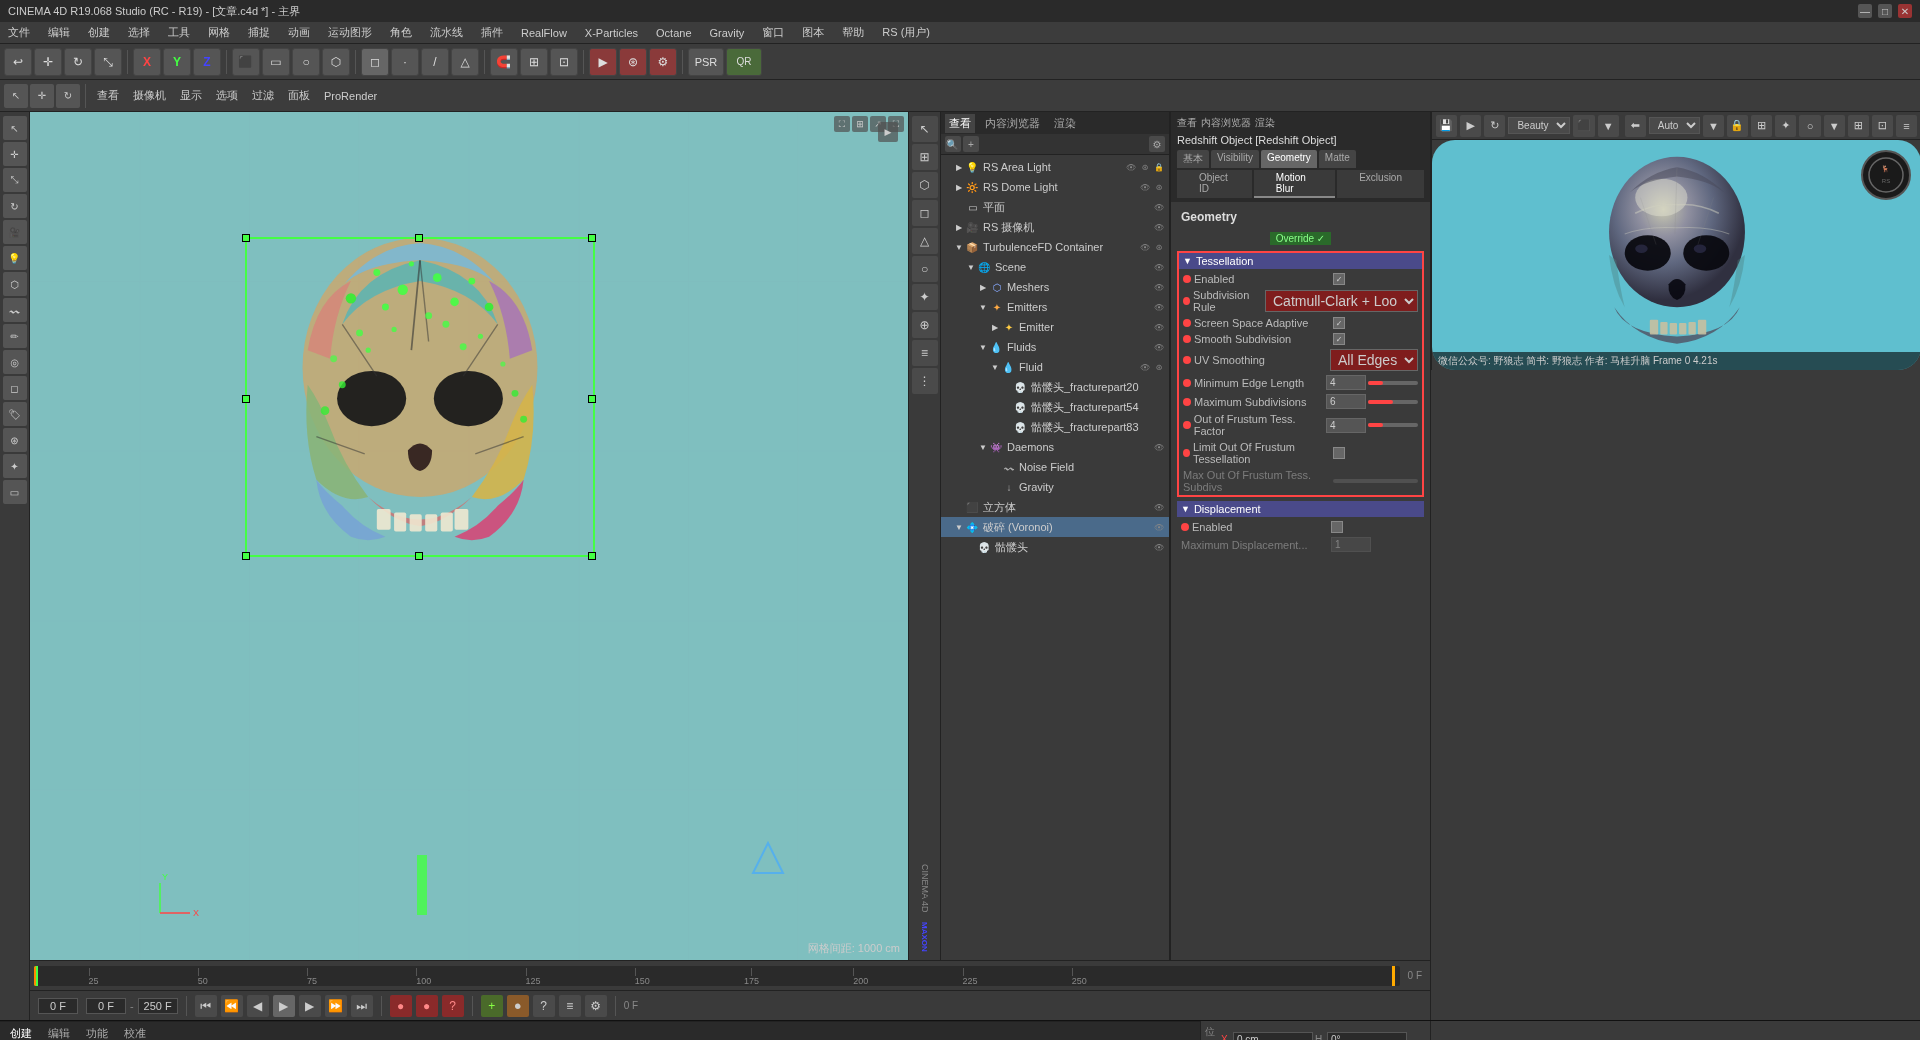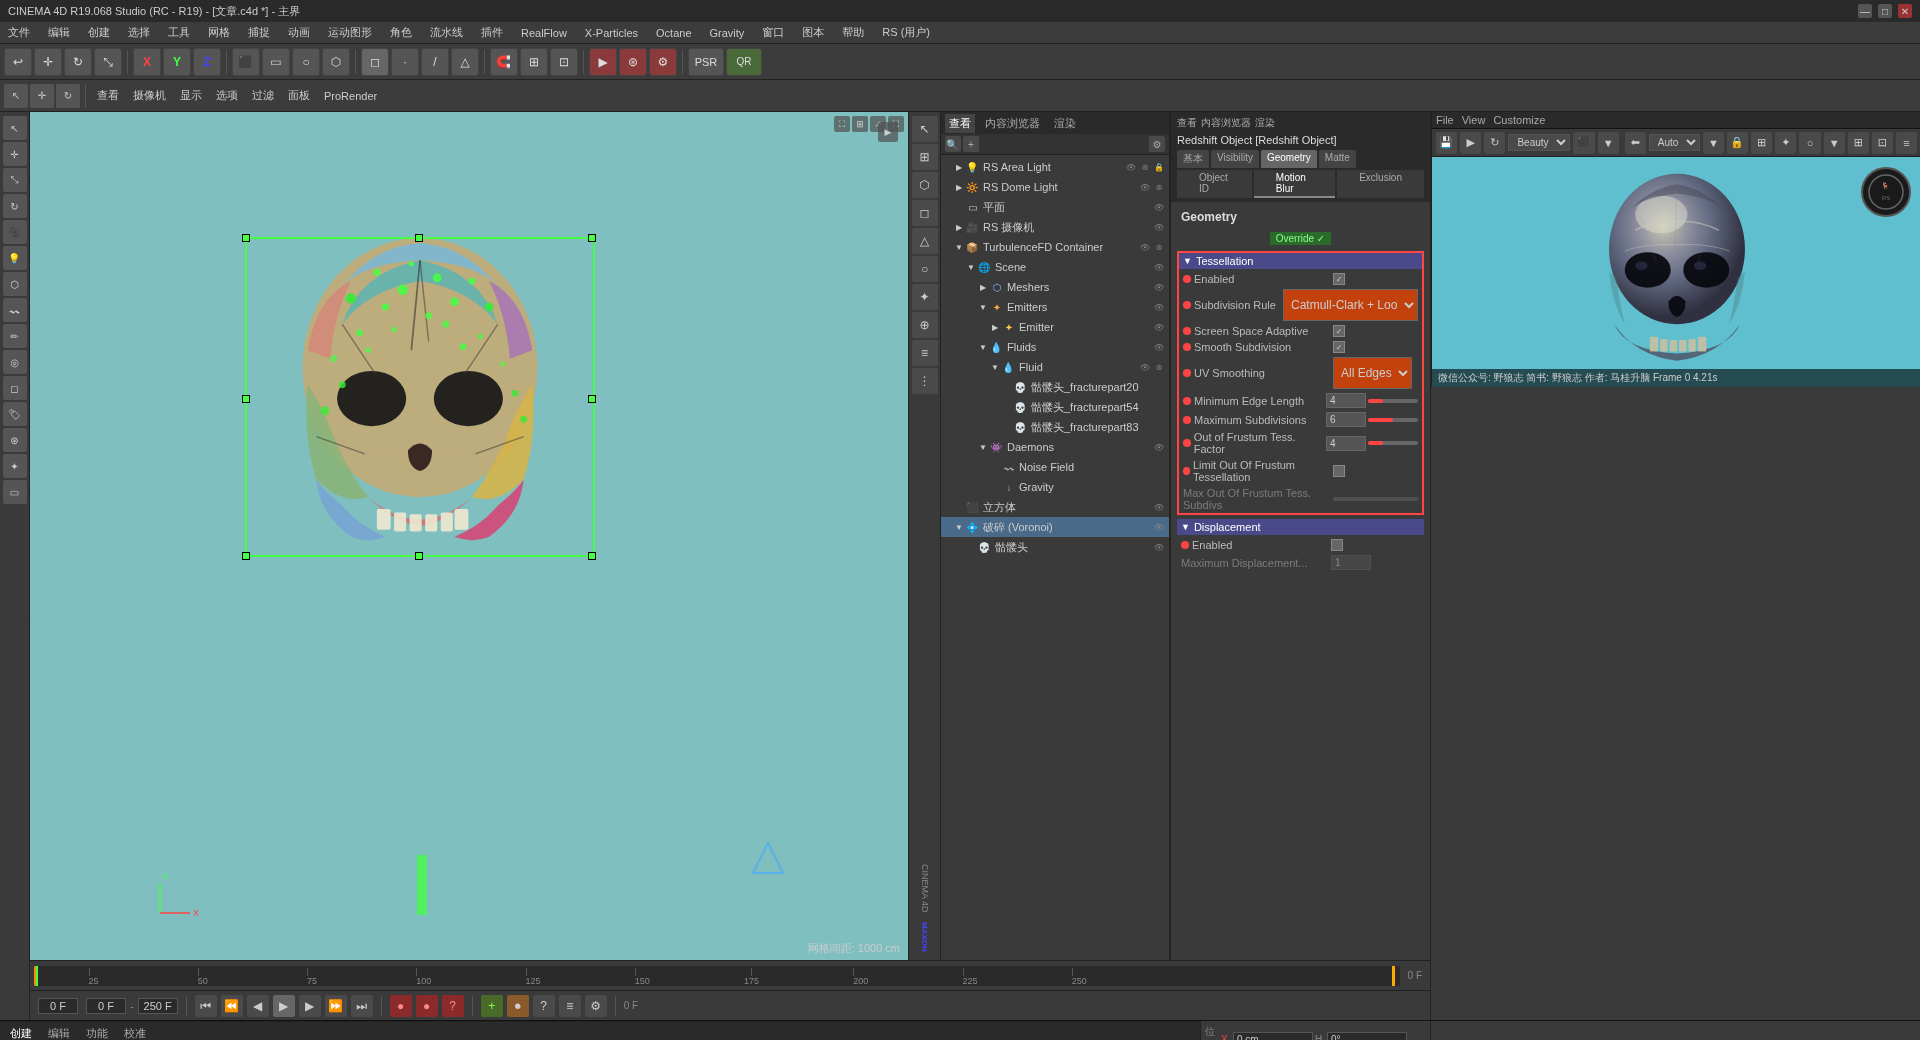--- a/index.html
+++ b/index.html
@@ -72,21 +72,21 @@
     
     #rs-panel-content { flex: 1; overflow-y: auto; padding: 4px 6px; }
     .rs-section { margin-bottom: 4px; }
     .rs-section-header { display: flex; align-items: center; background: #4a4a8a; padding: 2px 4px; font-size: 11px; color: #fff; cursor: pointer; margin-bottom: 2px; }
     .rs-section-arrow { margin-right: 4px; font-size: 9px; }
     .rs-row { display: flex; align-items: center; padding: 2px 4px; font-size: 11px; }
     .rs-label { width: 150px; color: #bbb; display: flex; align-items: center; gap: 3px; }
     .rs-label .rs-dot { width: 8px; height: 8px; border-radius: 50%; display: inline-block; }
     .rs-value { flex: 1; display: flex; align-items: center; gap: 2px; }
     .rs-input { background: #555; border: 1px solid #666; color: #ccc; font-size: 10px; padding: 1px 3px; width: 40px; }
-    .rs-dropdown { background: #c2410c; border: 1px solid #666; color: #ccc; font-size: 12px; padding: 7px 3px; }
+    .rs-dropdown { background: #7f1d1d; border: 1px solid #666; color: #ccc; font-size: 14px; padding: 1px 3px; }
     .rs-check { width: 12px; height: 12px; background: #666; border: 1px solid #888; display: inline-flex; align-items: center; justify-content: center; font-size: 8px; }
     .rs-slider { flex: 1; height: 4px; background: #666; border-radius: 2px; position: relative; }
     .rs-slider-fill { height: 100%; background: #f44; border-radius: 2px; }
     .rs-override { background: #2a6a2a; color: #8f8; font-size: 10px; padding: 1px 6px; }
 
     
     #timeline { height: 30px; background: #3a3a3a; display: flex; align-items: center; padding: 0 4px; gap: 4px; border-top: 1px solid #222; width: 100%; }
     #timeline-bar { height: 20px; background: #2a2a2a; flex: 1; position: relative; overflow: hidden; border-radius: 2px; }
     .tl-tick { position: absolute; top: 0; height: 100%; display: flex; flex-direction: column; justify-content: flex-end; }
     .tl-tick-line { width: 1px; background: #555; height: 8px; }
@@ -105,21 +105,21 @@
     .mat-tab { font-size: 11px; color: #aaa; cursor: pointer; padding: 2px 4px; }
     .mat-tab.active { color: #fff; }
 
     
     #rv-panel { width: 490px; background: #3a3a3a; display: flex; flex-direction: column; border-left: 1px solid #222; }
     #rv-header { height: 22px; background: #2a2a2a; display: flex; align-items: center; padding: 0 6px; gap: 8px; }
     .rv-tab { font-size: 11px; color: #aaa; cursor: pointer; }
     .rv-tab.active { color: #fff; }
     #rv-toolbar { height: 28px; background: #3a3a3a; display: flex; align-items: center; padding: 0 4px; gap: 3px; border-bottom: 1px solid #222; }
     .rv-btn { width: 22px; height: 22px; display: flex; align-items: center; justify-content: center; font-size: 11px; cursor: pointer; background: #4a4a4a; border-radius: 2px; color: #ccc; }
-    #rv-viewport { flex: 1; background: #5fbfcf; position: relative; display: flex; align-items: center; justify-content: center; overflow: hidden; }
+    #rv-viewport { flex: 1; background: #5fbfcf; position: relative; display: flex; align-items: center; justify-content: center; overflow: hidden; border-radius: 23px; }
     .rv-footer { position: absolute; bottom: 0; left: 0; right: 0; background: rgba(0,0,0,0.6); padding: 2px 6px; font-size: 10px; color: #ccc; }
     .tf-row { display: flex; align-items: center; gap: 4px; margin-bottom: 2px; }
     .tf-input { background: #2a2a2a; border: 1px solid #555; color: #ccc; font-size: 10px; width: 80px; padding: 1px 3px; }
 
     
     ::-webkit-scrollbar { width: 6px; height: 6px; }
     ::-webkit-scrollbar-track { background: #2a2a2a; }
     ::-webkit-scrollbar-thumb { background: #555; border-radius: 3px; }
     
     
@@ -837,25 +837,20 @@
       <div class="pc-btn">⚙</div>
       <div class="pc-sep"></div>
       <span style="font-size:10px;color:#888;">0 F</span>
     </div>
   </div>
 
   <div style="width:490px;display:flex;flex-direction:column;border-left:1px solid #222;">
 
     <div id="rv-panel">
 
-      <div style="display:flex;align-items:center;padding:2px 4px;gap:8px;background:#2a2a2a;border-bottom:1px solid #111;">
-        <span style="font-size:11px;color:#aaa;cursor:pointer;">File</span>
-        <span style="font-size:11px;color:#aaa;cursor:pointer;">View</span>
-        <span style="font-size:11px;color:#aaa;cursor:pointer;">Customize</span>
-      </div>
       <div id="rv-toolbar">
         <div class="rv-btn">💾</div>
         <div class="rv-btn">▶</div>
         <div class="rv-btn">↻</div>
         <select class="rv-dropdown">
           <option>Beauty</option>
         </select>
         <div class="rv-btn">⬛</div>
         <div class="rv-btn">▼</div>
         <div style="flex:1;"></div>

